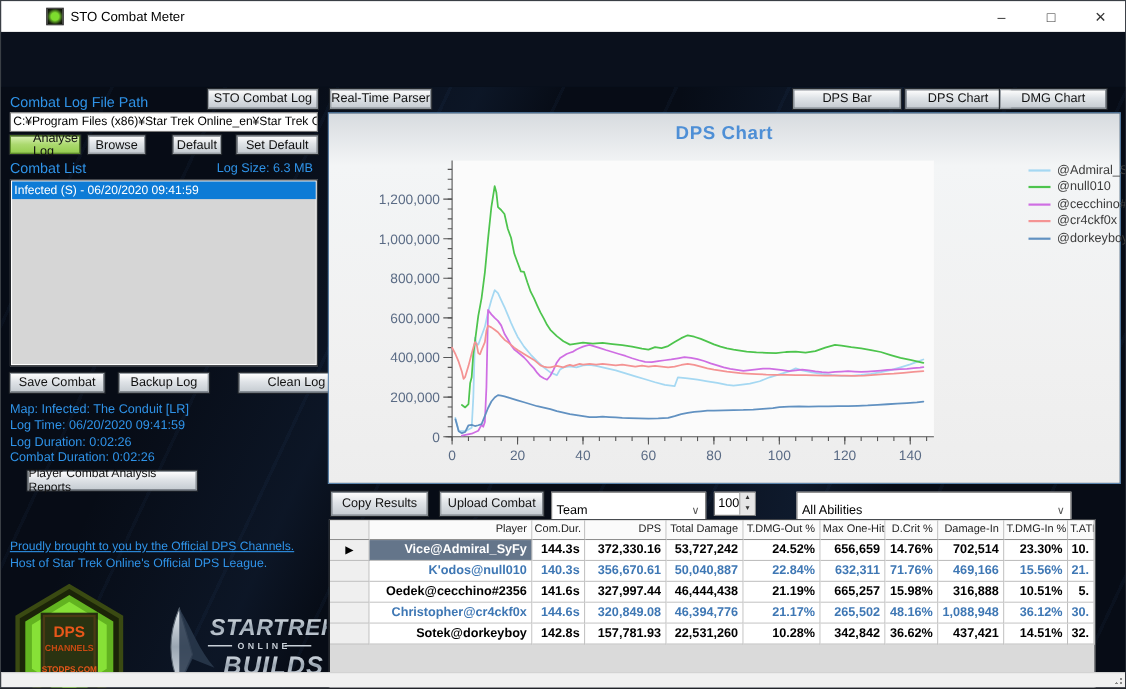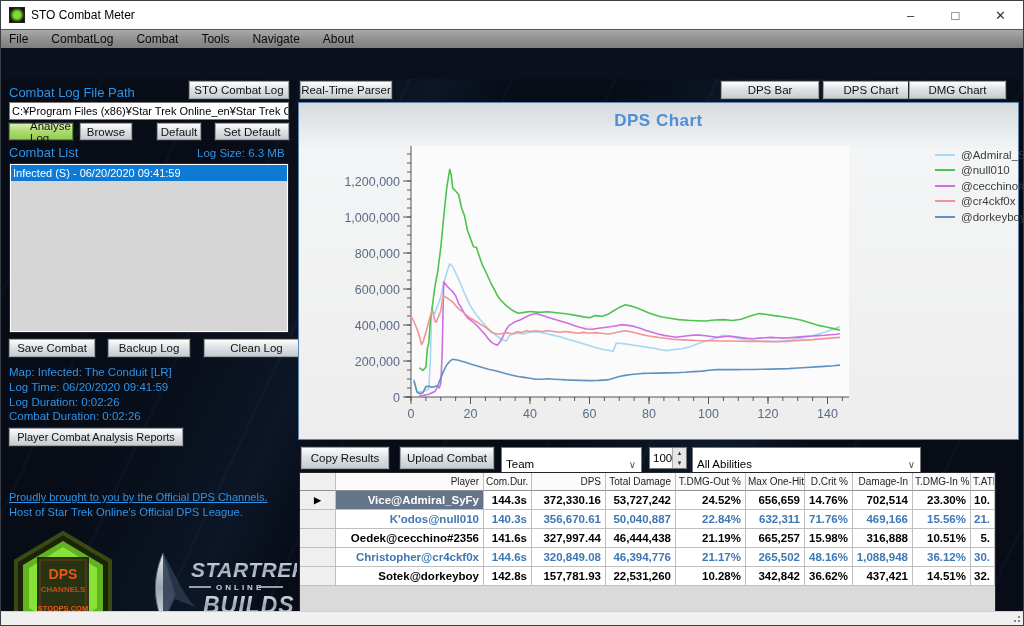--- a/index.html
+++ b/index.html
@@ -1,20 +1,20 @@
 <!DOCTYPE html>
 <html><head>
 <meta charset="utf-8">
 <style>
   * { margin:0; padding:0; box-sizing:border-box; }
   html,body { width:1024px; height:626px; font-family:"Liberation Sans", sans-serif; background:#222; }
   .window { position:relative; width:1024px; height:626px; background:#0a101c; border:1px solid #3a3f45; overflow:hidden; }
 
   
-  .titlebar { position:absolute; top:0; left:0; width:100%; height:28px; background:#ffffff; display:flex; align-items:center; }
+  .titlebar { position:absolute; top:0; left:0; width:100%; height:28px; background:#ffffff; display:flex; align-items:center;padding-left:33px; }
   .app-icon { width:16px; height:16px; margin:0 6px 0 8px; background:radial-gradient(circle at 50% 50%, #7ddc2e 0 35%, #1d2a10 70%, #000); border:1px solid #222; }
   .title-text { font-size:12px; color:#000; }
   .win-controls { position:absolute; right:0; top:0; height:28px; display:flex; }
   .win-btn { width:45px; height:28px; display:flex; align-items:center; justify-content:center; font-size:13px; color:#333; cursor:default; }
 
   
   .menubar { position:absolute; top:28px; left:0; width:100%; height:19px; background:linear-gradient(#a9a9a9,#8f8f8f 55%,#7e7e7e); border-top:1px solid #555; display:flex; align-items:center; padding-left:8px; gap:0; }
   .menu-item { font-size:12px; color:#0b0b0b; padding:0 13px 0 0; margin-right:10px; }
 
   
@@ -82,58 +82,50 @@
   <div class="titlebar">
     <div class="app-icon"></div>
     <div class="title-text">STO Combat Meter</div>
     <div class="win-controls">
       <div class="win-btn">–</div>
       <div class="win-btn">□</div>
       <div class="win-btn">✕</div>
     </div>
   </div>
 
-  <div class="menubar" id="menubar">
-      <div class="menu-item">File</div>
-      <div class="menu-item">CombatLog</div>
-      <div class="menu-item">Combat</div>
-      <div class="menu-item">Tools</div>
-      <div class="menu-item">Navigate</div>
-      <div class="menu-item">About</div>
-    </div>
 
   <div class="client">
 
     <div class="lp blue-label" style="left:8px;top:6px;">Combat Log File Path</div>
     <div class="lp btn" style="left:188px;top:2px;width:100px;height:18px;">STO Combat Log</div>
     <div class="lp path-box">C:¥Program Files (x86)¥Star Trek Online_en¥Star Trek Online¥</div>
 
     <div class="lp btn btn-green" style="left:8px;top:44px;width:64px;height:17px;">Analyse Log</div>
     <div class="lp btn" style="left:79px;top:44px;width:52px;height:17px;text-align:right;">Browse</div>
     <div class="lp btn" style="left:156px;top:44px;width:44px;height:17px;">Default</div>
     <div class="lp btn" style="left:214px;top:44px;width:74px;height:17px;">Set Default</div>
 
     <div class="lp blue-label" style="left:8px;top:66px;">Combat List</div>
     <div class="lp small-blue" style="left:196px;top:68px;">Log Size: 6.3 MB</div>
     <div class="listbox" id="combat-list">
         <div class="list-item-sel">Infected (S) - 06/20/2020 09:41:59</div>
       </div>
 
     <div class="lp btn" style="left:8px;top:260px;width:86px;height:18px;">Save Combat</div>
     <div class="lp btn" style="left:107px;top:260px;width:82px;height:18px;">Backup Log</div>
-    <div class="lp btn" style="left:203px;top:260px;width:105px;height:18px;">Clean Log</div>
+    <div class="lp btn" style="left:216px;top:260px;width:105px;height:18px;">Clean Log</div>
 
     <div class="lp" style="left:8px;top:286px;" id="info-block">
         <div class="info-line">Map: Infected: The Conduit [LR]</div>
         <div class="info-line">Log Time: 06/20/2020 09:41:59</div>
         <div class="info-line">Log Duration: 0:02:26</div>
         <div class="info-line">Combat Duration: 0:02:26</div>
       </div>
 
-    <div class="lp btn" style="left:8px;top:349px;width:174px;height:18px;font-size:11px;">Player Combat Analysis Reports</div>
+    <div class="lp btn" style="left:24px;top:349px;width:154px;height:18px;font-size:11px;">Player Combat Analysis Reports</div>
 
     <div class="lp" style="left:8px;top:411px;" id="promo-block">
         <div class="info-line" style="font-size: 11px; text-decoration: underline;">Proudly brought to you by the Official DPS Channels.</div>
         <div class="info-line" style="font-size: 11.2px;">Host of Star Trek Online's Official DPS League.</div>
       </div>
 
     <svg class="lp" style="left:6px;top:452px;" width="112" height="113" viewBox="0 0 112 113">
       <polygon points="56,2 103,30 103,84 56,111 9,84 9,30" fill="#1b2408" stroke="#3a4a12" stroke-width="4"></polygon>
       <polygon points="56,10 96,34 96,80 56,104 16,80 16,34" fill="#6fcc24" opacity="0.85"></polygon>
       <polygon points="56,16 90,37 90,77 56,98 22,77 22,37" fill="#8ce63a" opacity="0.9"></polygon>
@@ -296,21 +288,21 @@
       <span>Team</span>
       <span class="chev">∨</span>
     </div>
     <div class="spinner" style="left:648px;top:368px;width:38px;">
       <span class="val">100</span>
       <span class="arrows">
           <span>▲</span>
           <span>▼</span>
         </span>
     </div>
-    <div class="select-box" style="left:691px;top:368px;width:229px;">
+    <div class="select-box" style="left:723px;top:368px;width:250px;">
       <span>All Abilities</span>
       <span class="chev">∨</span>
     </div>
 
     <div class="table-wrap">
       <div class="grid" id="table-grid">
           <div class="gcell ghead gsel"></div>
           <div class="gcell ghead">Player</div>
           <div class="gcell ghead">Com.Dur.</div>
           <div class="gcell ghead">DPS</div>

